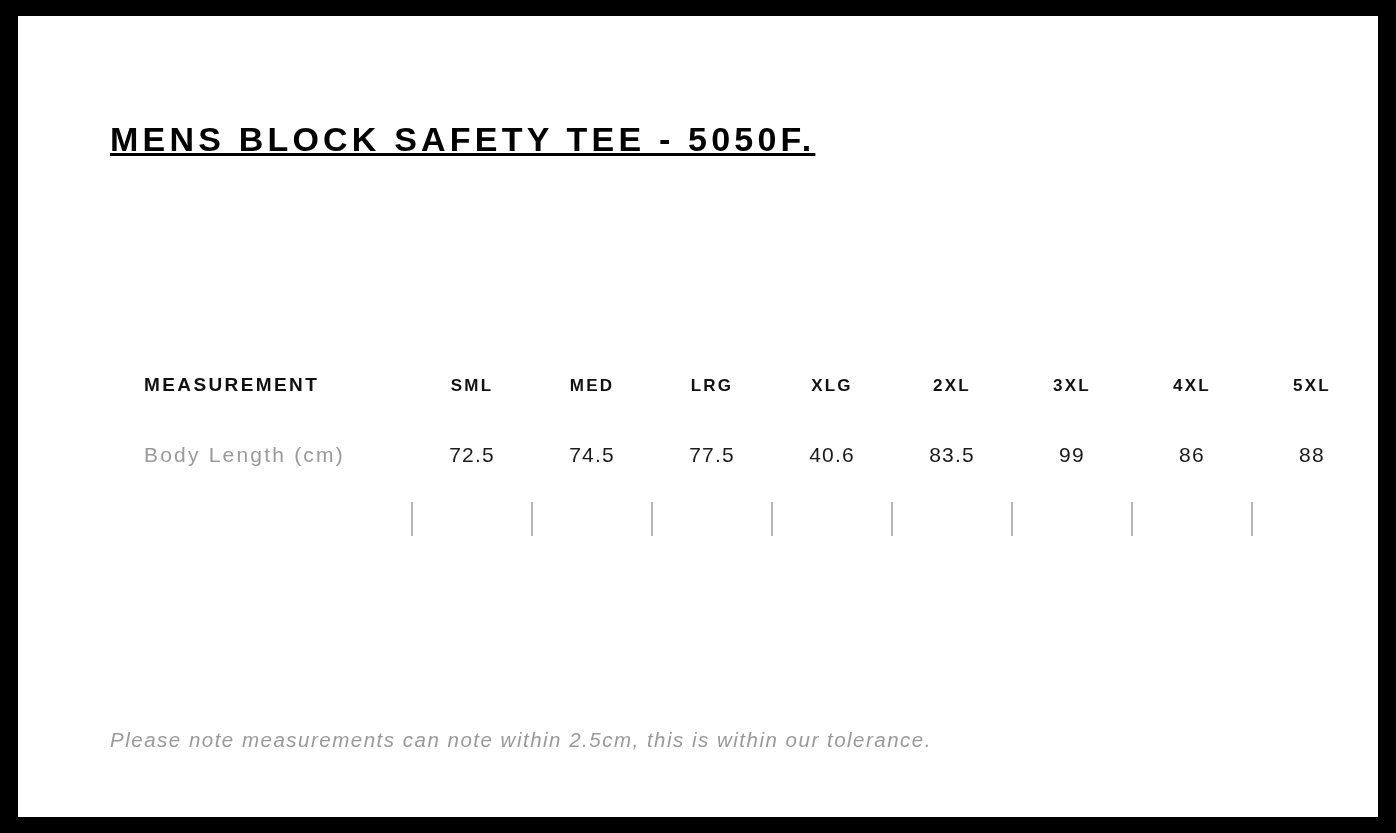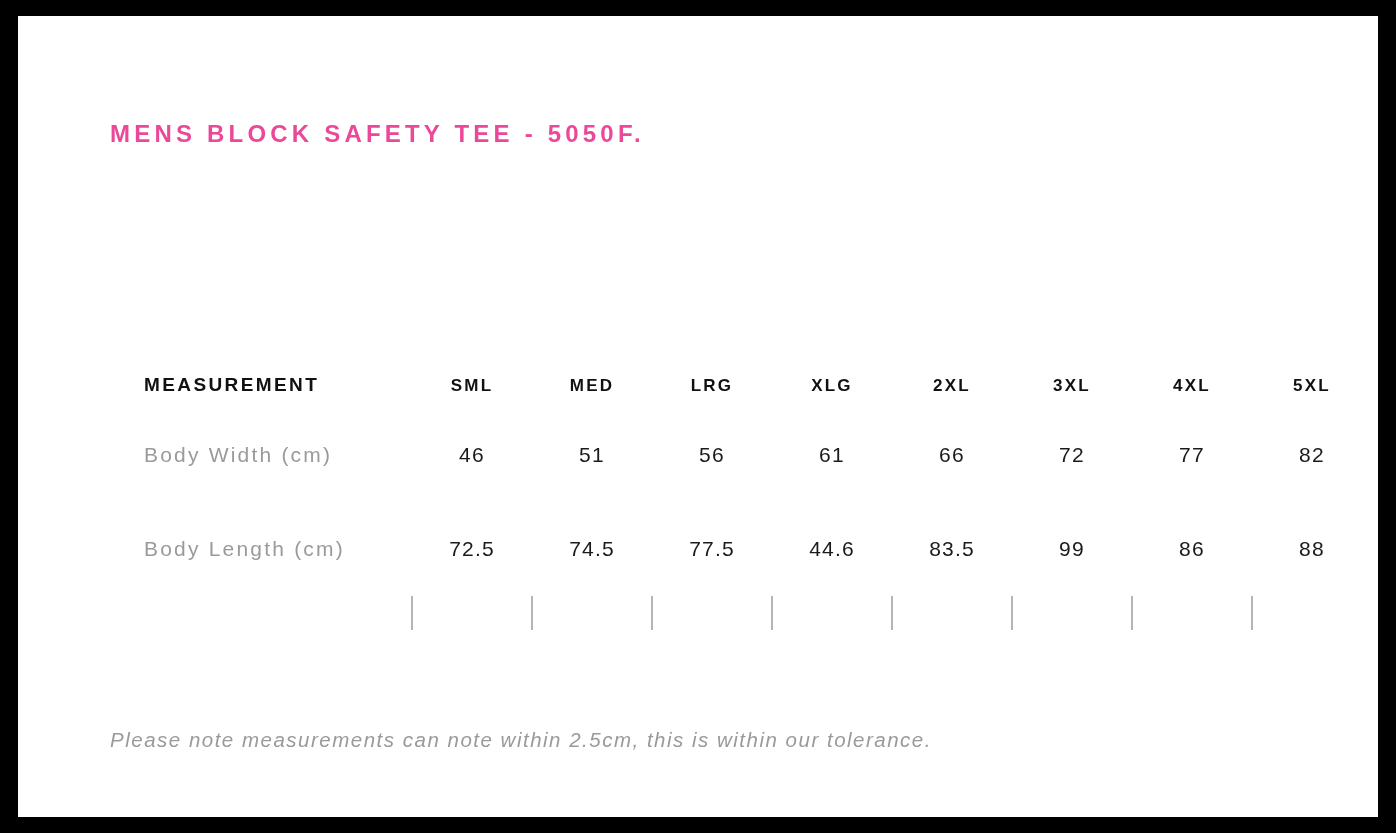--- a/index.html
+++ b/index.html
@@ -24,25 +24,26 @@
     box-sizing: border-box;
     width: 100%;
     height: 100%;
     background: #ffffff;
     position: relative;
   }
   .title {
     position: absolute;
     left: 92px;
     top: 104px;
-    font-size: 24px;
+    font-size: 34px;
     font-weight: bold;
     letter-spacing: 4.2px;
-    color: #ec4899;
+    color: #000000;
     white-space: nowrap;
+    text-decoration: underline;
   }
   .table-wrap {
     position: absolute;
     left: 92px;
     top: 270px;
     width: 1230px;
     margin-left: 32px;
   }
   table.size-table {
     border-collapse: collapse;
@@ -138,36 +139,25 @@
             <th class="size-head">LRG</th>
             <th class="size-head">XLG</th>
             <th class="size-head">2XL</th>
             <th class="size-head">3XL</th>
             <th class="size-head">4XL</th>
             <th class="size-head">5XL</th>
           </tr>
         </thead>
         <tbody>
           <tr>
-            <td class="label-cell">Body Width (cm)</td>
-            <td class="value-cell">46</td>
-            <td class="value-cell">51</td>
-            <td class="value-cell">56</td>
-            <td class="value-cell">61</td>
-            <td class="value-cell">66</td>
-            <td class="value-cell">72</td>
-            <td class="value-cell">77</td>
-            <td class="value-cell">82</td>
-          </tr>
-          <tr>
             <td class="label-cell">Body Length (cm)</td>
             <td class="value-cell">72.5</td>
             <td class="value-cell">74.5</td>
             <td class="value-cell">77.5</td>
-            <td class="value-cell">44.6</td>
+            <td class="value-cell">40.6</td>
             <td class="value-cell">83.5</td>
             <td class="value-cell">99</td>
             <td class="value-cell">86</td>
             <td class="value-cell">88</td>
           </tr>
           <tr class="spacer-row">
             <td class="label-cell"></td>
             <td></td>
             <td></td>
             <td></td>

